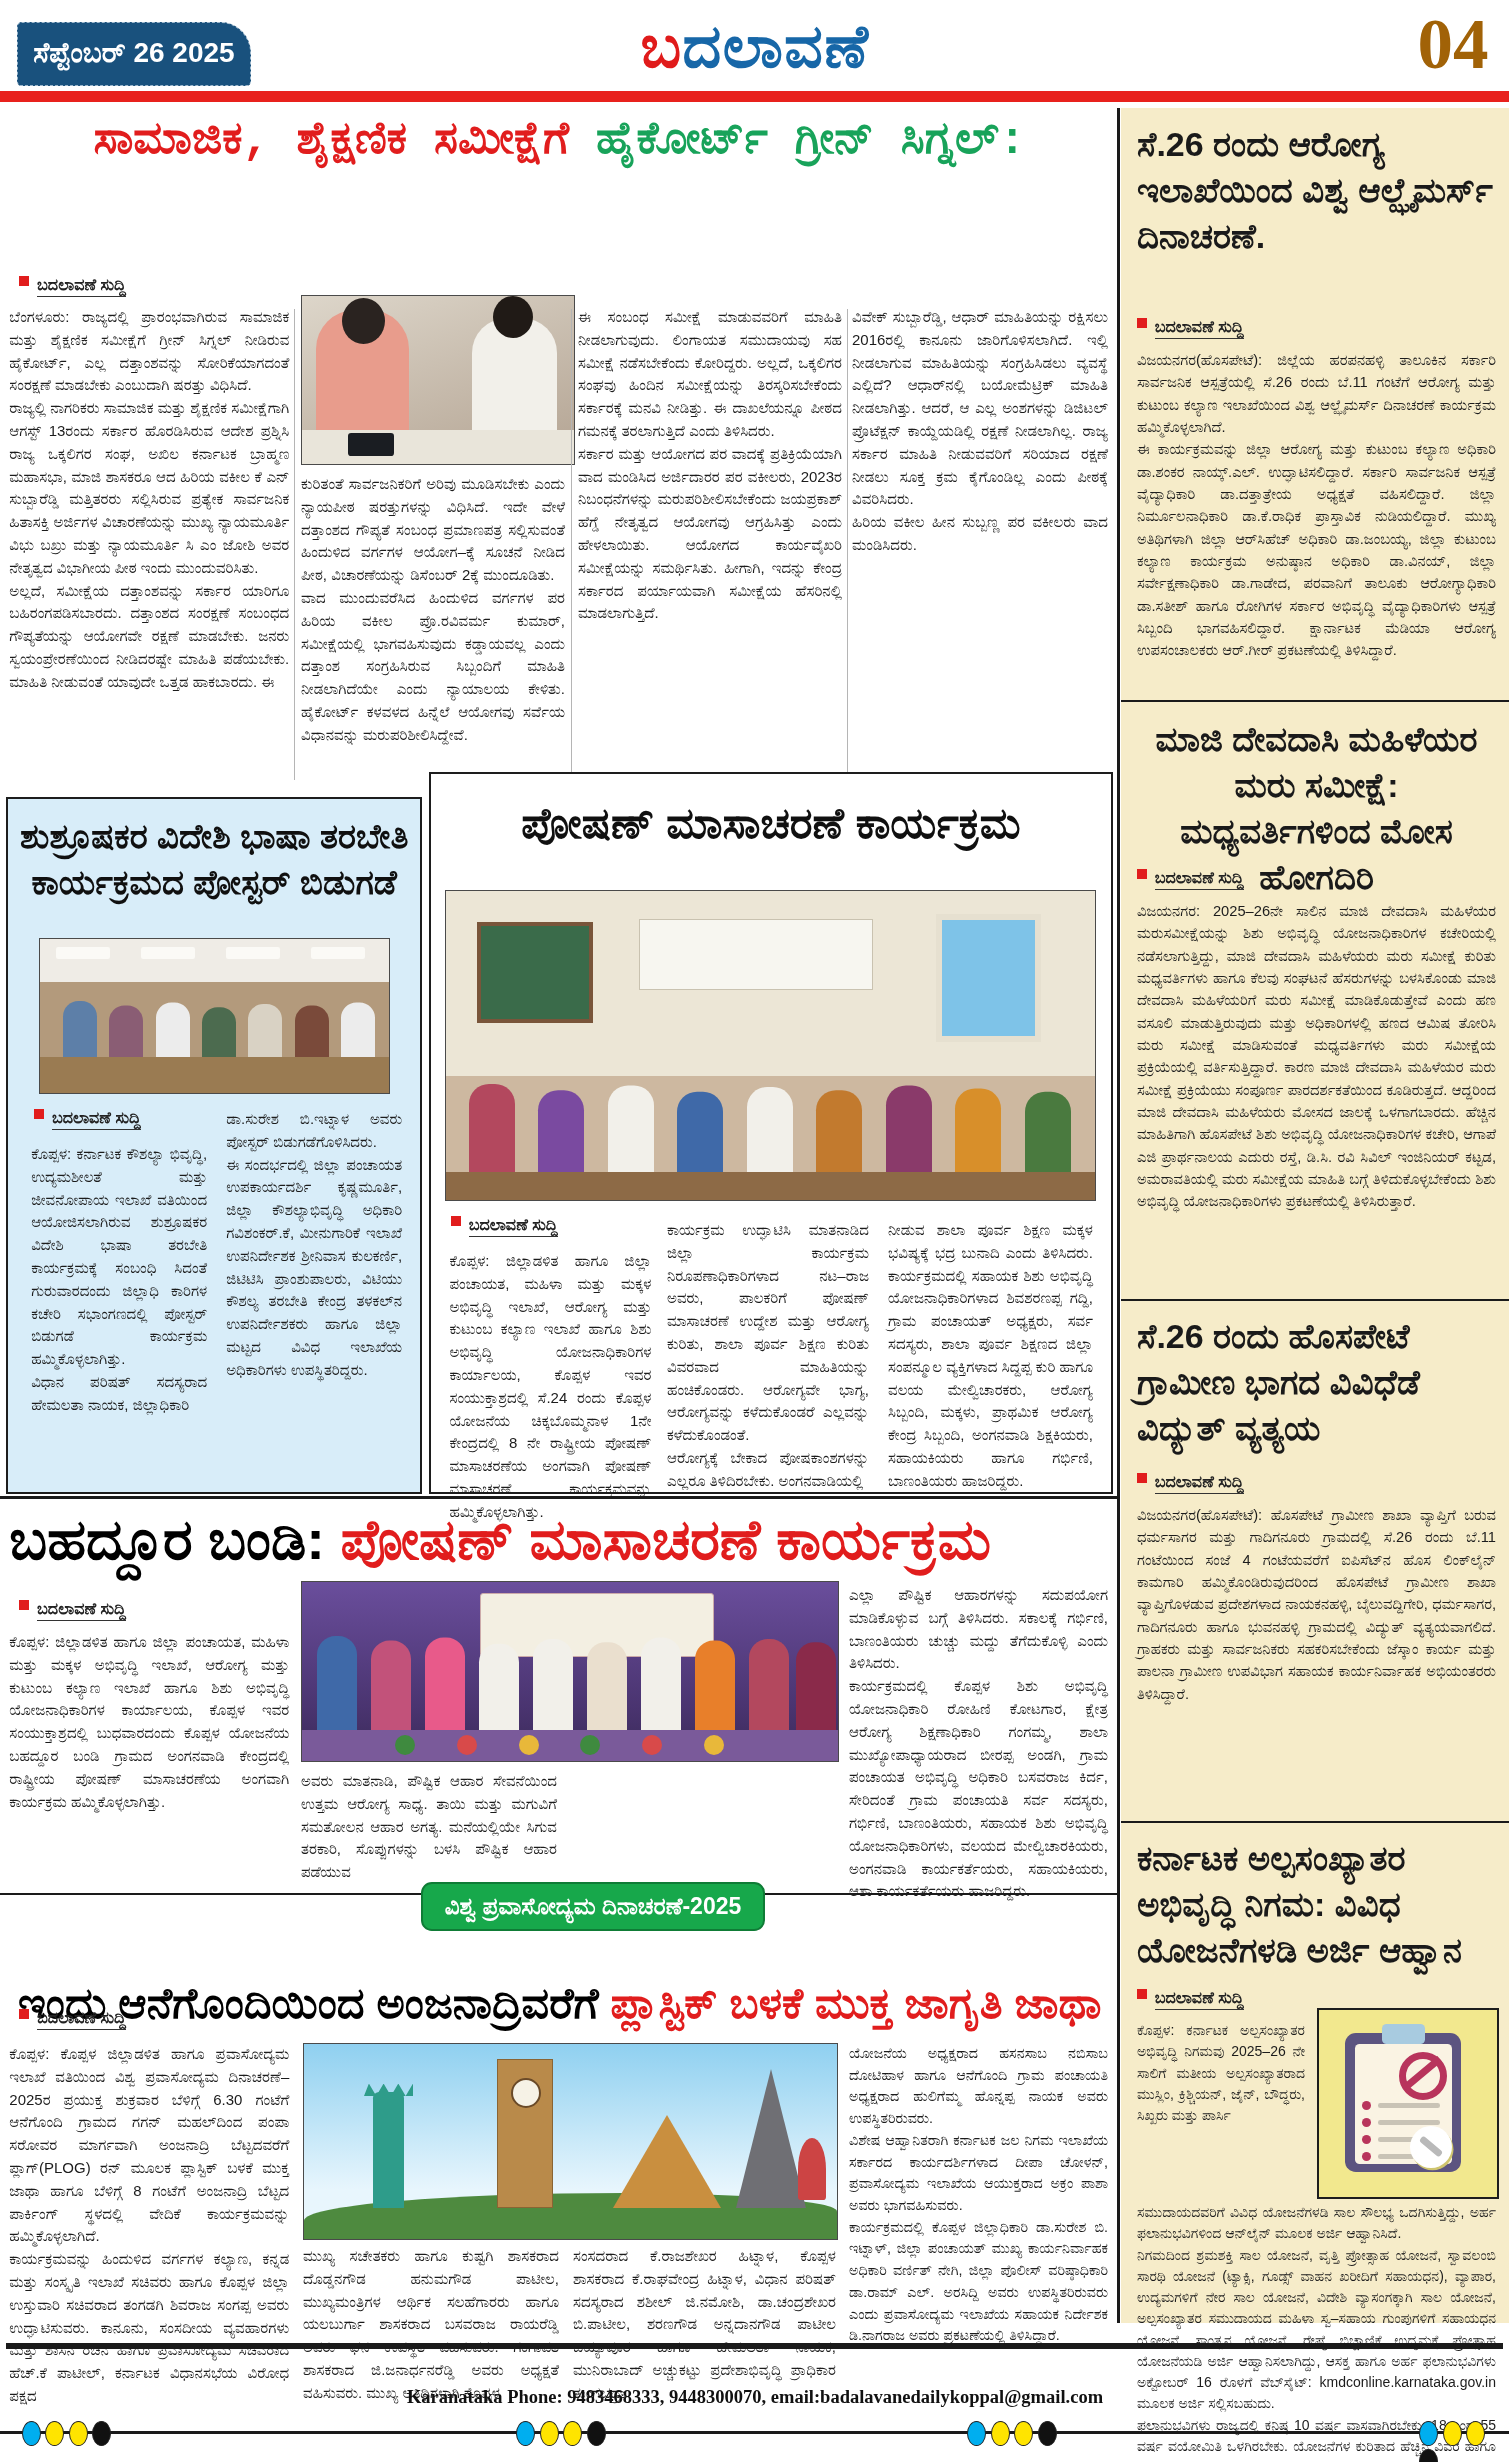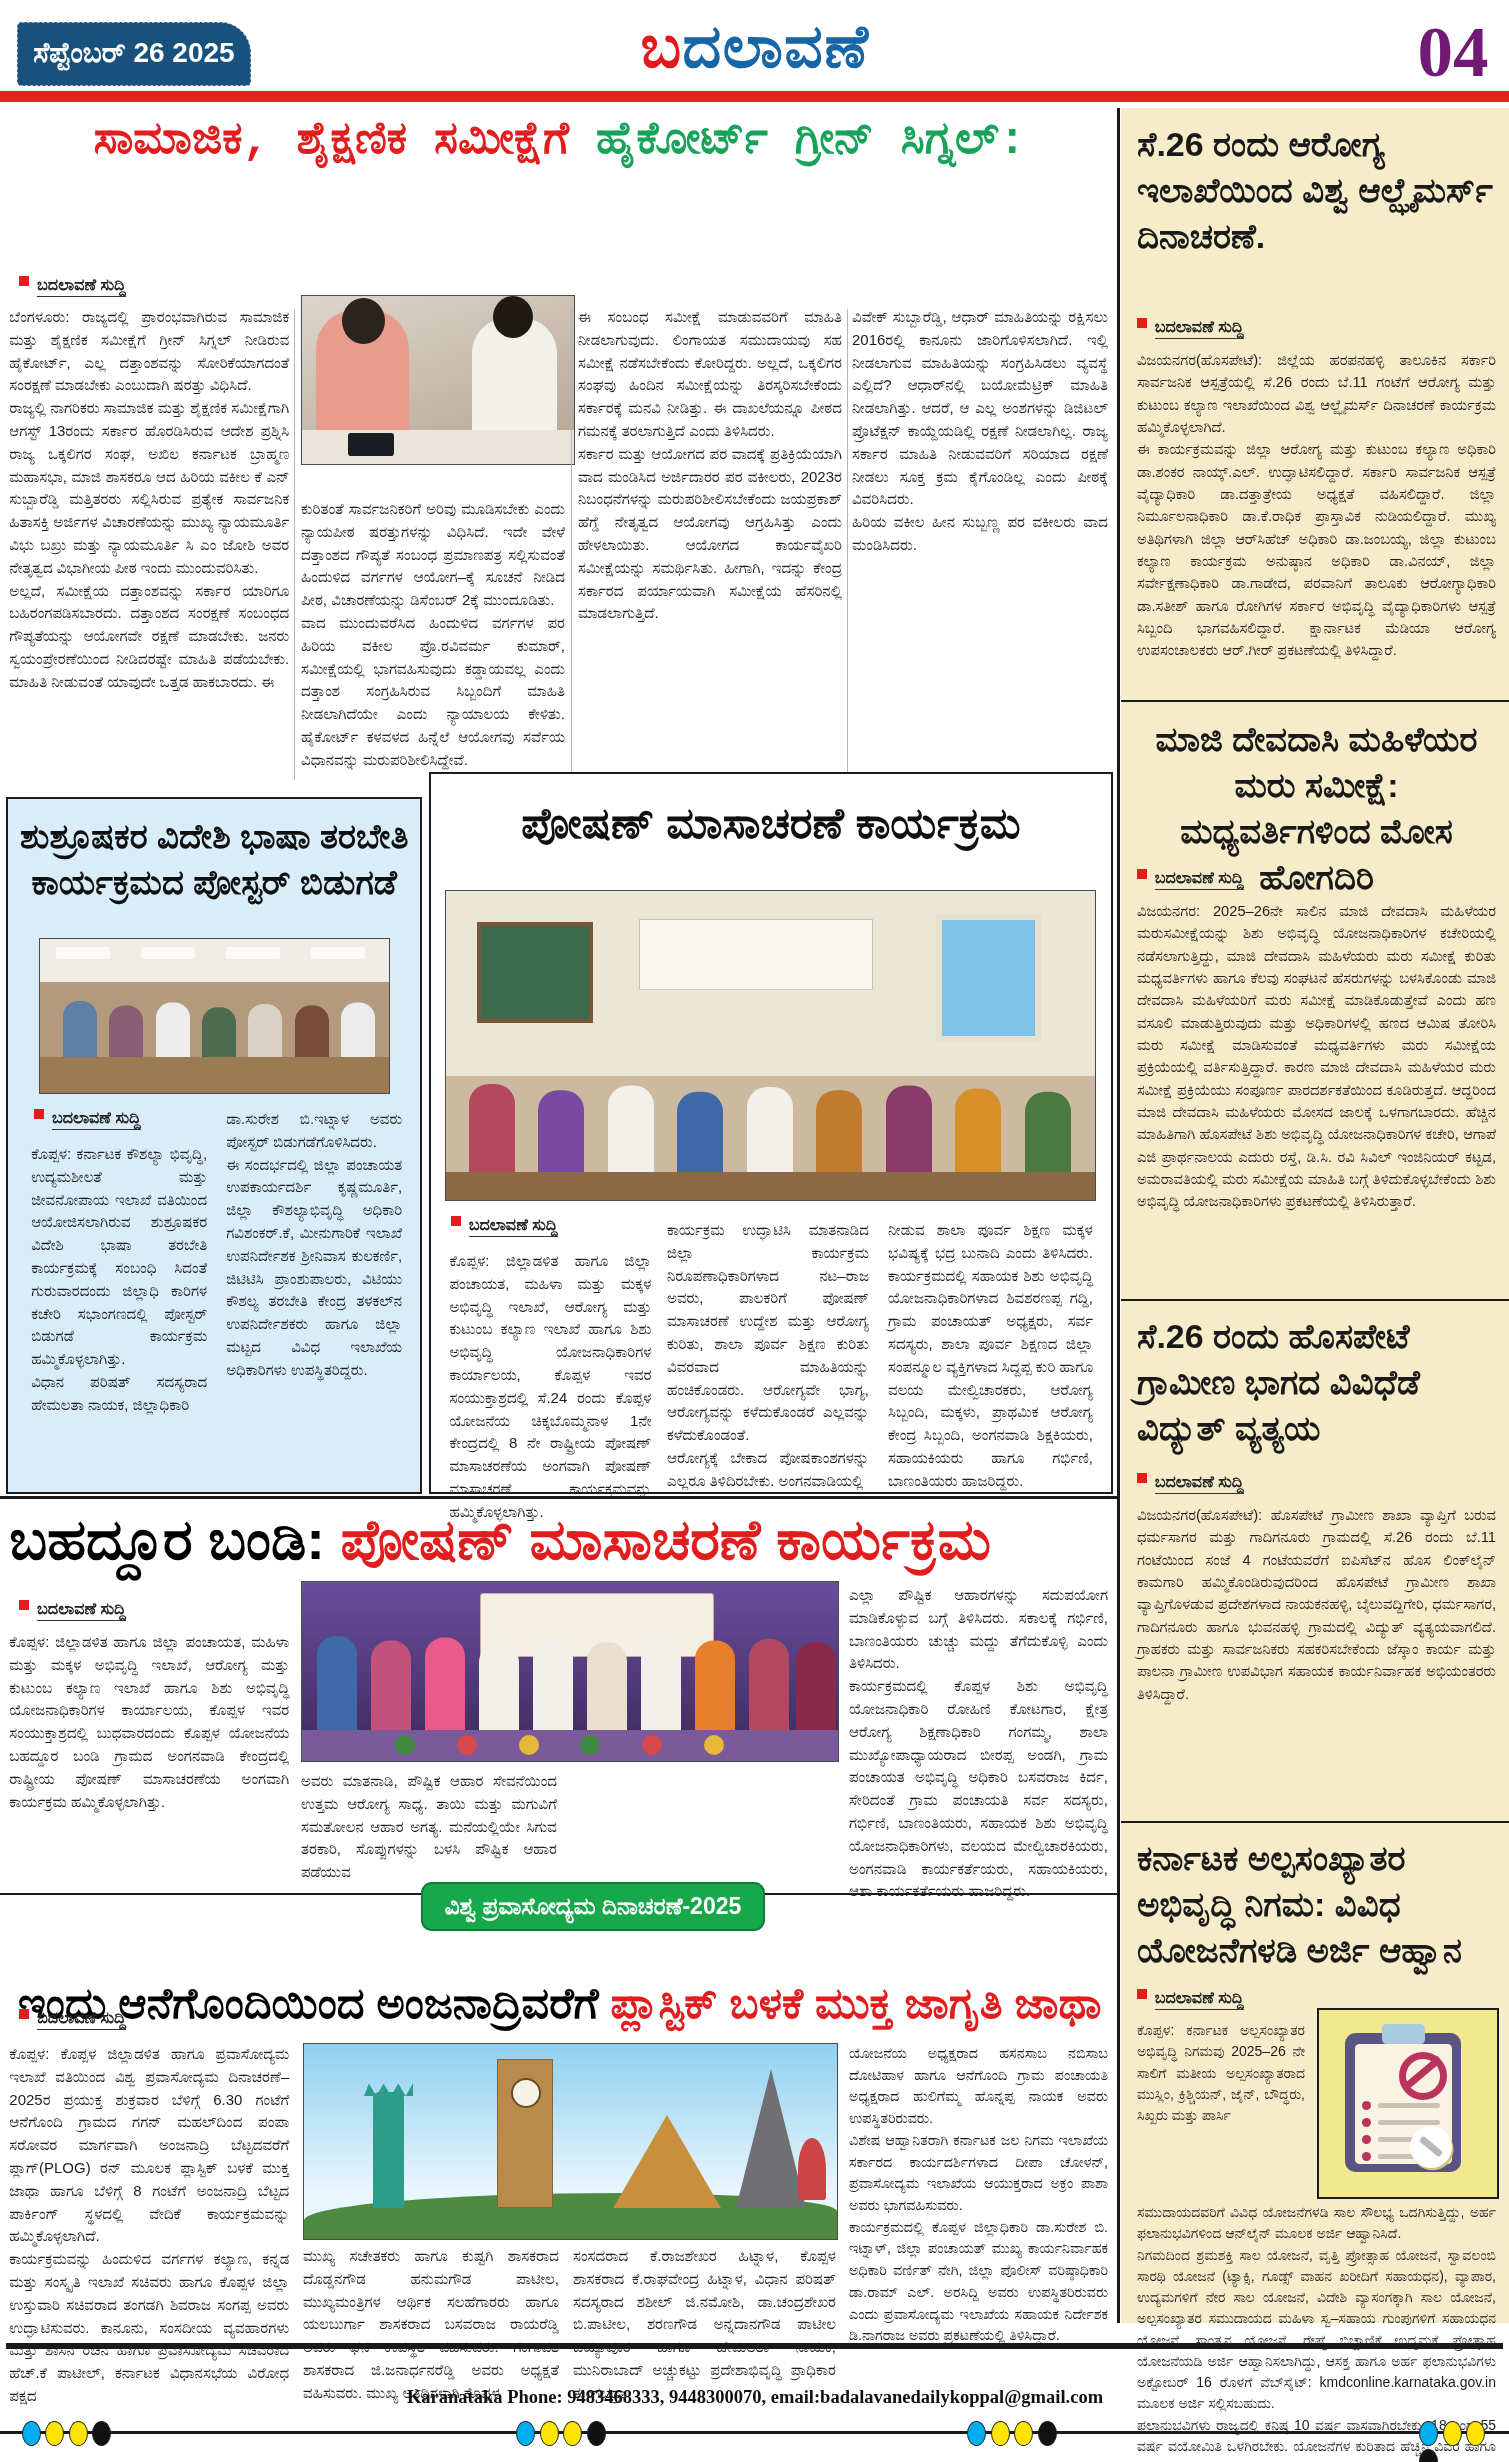--- a/index.html
+++ b/index.html
@@ -5,21 +5,21 @@
   html,body{margin:0;padding:0;background:#e9e9e9;}
   #page{position:relative;width:1510px;height:2462px;background:#ffffff;
         font-family:"Liberation Sans","DejaVu Sans",sans-serif;overflow:hidden;}
   .abs{position:absolute;}
   
   .date-badge{background:#19517d;color:#fff;font-weight:bold;font-size:28px;
       display:flex;align-items:center;justify-content:center;
       border:1.5px dashed #9fb9cd;border-radius:4.6px 31px 4.6px 4.6px;}
   .masthead{font-size:60px;font-weight:bold;color:#1767a8;letter-spacing:1.5px;line-height:1;}
   .masthead .first{color:#e01b1b;}
-  .pageno{font-size:71px;font-weight:bold;color:#701a75;font-family:"Liberation Serif","DejaVu Serif",serif;line-height:1;margin-top:8px;}
+  .pageno{font-size:71px;font-weight:bold;color:#a16207;font-family:"Liberation Serif","DejaVu Serif",serif;line-height:1;}
   .redbar{background:#e8211d;}
   
   .h-main1{font-size:45px;font-weight:bold;line-height:1.3;}
   .h-main1 .red{color:#e11d1d;}
   .h-main1 .green{color:#18a35a;}
   .h-main2{font-size:48px;font-weight:bold;color:#101010;line-height:1.25;}
   .byline{display:flex;align-items:flex-start;gap:7.7px;font-size:16px;font-weight:bold;color:#222;}
   .byline .sq{width:10px;height:10px;background:#e11d1d;display:inline-block;flex:0 0 auto;}
   .byline .txt{border-bottom:1.5px solid #333;padding-bottom:2.3px;}
   .body-txt{font-size:15px;line-height:1.52;color:#1c1c1c;text-align:justify;white-space:pre-line;}
@@ -84,21 +84,21 @@
     <div class="abs" style="left:40px;top:1.5px;width:43px;height:46px;background:#2a2320;border-radius:50%;"></div>
     <div class="abs" style="left:170px;top:21.6px;width:85px;height:143px;background:#f2f0ea;border-radius:35px 35px 4.6px 4.6px;"></div>
     <div class="abs" style="left:191px;top:0px;width:40px;height:42px;background:#201a16;border-radius:50%;"></div>
     <div class="abs" style="left:0;bottom:0;width:100%;height:34px;background:#e9e5da;"></div>
     <div class="abs" style="left:46px;bottom:7.7px;width:46px;height:23px;background:#1a1d22;border-radius:3.1px;"></div>
   </div>
 
   <div class="abs body-txt" style="left:9.3px;top:306px;width:280px;height:476px;">ಬೆಂಗಳೂರು: ರಾಜ್ಯದಲ್ಲಿ ಪ್ರಾರಂಭವಾಗಿರುವ ಸಾಮಾಜಿಕ ಮತ್ತು ಶೈಕ್ಷಣಿಕ ಸಮೀಕ್ಷೆಗೆ ಗ್ರೀನ್ ಸಿಗ್ನಲ್ ನೀಡಿರುವ ಹೈಕೋರ್ಟ್, ಎಲ್ಲ ದತ್ತಾಂಶವನ್ನು ಸೋರಿಕೆಯಾಗದಂತೆ ಸಂರಕ್ಷಣೆ ಮಾಡಬೇಕು ಎಂಬುದಾಗಿ ಷರತ್ತು ವಿಧಿಸಿದೆ.
  ರಾಜ್ಯಲ್ಲಿ ನಾಗರಿಕರು ಸಾಮಾಜಿಕ ಮತ್ತು ಶೈಕ್ಷಣಿಕ ಸಮೀಕ್ಷೆಗಾಗಿ ಆಗಸ್ಟ್ 13ರಂದು ಸರ್ಕಾರ ಹೊರಡಿಸಿರುವ ಆದೇಶ ಪ್ರಶ್ನಿಸಿ ರಾಜ್ಯ ಒಕ್ಕಲಿಗರ ಸಂಘ, ಅಖಿಲ ಕರ್ನಾಟಕ ಬ್ರಾಹ್ಮಣ ಮಹಾಸಭಾ, ಮಾಜಿ ಶಾಸಕರೂ ಆದ ಹಿರಿಯ ವಕೀಲ ಕೆ ಎನ್ ಸುಬ್ಬಾರೆಡ್ಡಿ ಮತ್ತಿತರರು ಸಲ್ಲಿಸಿರುವ ಪ್ರತ್ಯೇಕ ಸಾರ್ವಜನಿಕ ಹಿತಾಸಕ್ತಿ ಅರ್ಜಿಗಳ ವಿಚಾರಣೆಯನ್ನು ಮುಖ್ಯ ನ್ಯಾಯಮೂರ್ತಿ ವಿಭು ಬಖ್ರು ಮತ್ತು ನ್ಯಾಯಮೂರ್ತಿ ಸಿ ಎಂ ಜೋಶಿ ಅವರ ನೇತೃತ್ವದ ವಿಭಾಗೀಯ ಪೀಠ ಇಂದು ಮುಂದುವರಿಸಿತು.
  ಅಲ್ಲದೆ, ಸಮೀಕ್ಷೆಯ ದತ್ತಾಂಶವನ್ನು ಸರ್ಕಾರ ಯಾರಿಗೂ ಬಹಿರಂಗಪಡಿಸಬಾರದು. ದತ್ತಾಂಶದ ಸಂರಕ್ಷಣೆ ಸಂಬಂಧದ ಗೌಪ್ಯತೆಯನ್ನು ಆಯೋಗವೇ ರಕ್ಷಣೆ ಮಾಡಬೇಕು. ಜನರು ಸ್ವಯಂಪ್ರೇರಣೆಯಿಂದ ನೀಡಿದರಷ್ಟೇ ಮಾಹಿತಿ ಪಡೆಯಬೇಕು. ಮಾಹಿತಿ ನೀಡುವಂತೆ ಯಾವುದೇ ಒತ್ತಡ ಹಾಕಬಾರದು. ಈ</div>
-  <div class="abs body-txt" style="left:301px;top:498px;width:264px;height:309px;">ಕುರಿತಂತೆ ಸಾರ್ವಜನಿಕರಿಗೆ ಅರಿವು ಮೂಡಿಸಬೇಕು ಎಂದು ನ್ಯಾಯಪೀಠ ಷರತ್ತುಗಳನ್ನು ವಿಧಿಸಿದೆ. ಇದೇ ವೇಳೆ ದತ್ತಾಂಶದ ಗೌಪ್ಯತೆ ಸಂಬಂಧ ಪ್ರಮಾಣಪತ್ರ ಸಲ್ಲಿಸುವಂತೆ ಹಿಂದುಳಿದ ವರ್ಗಗಳ ಆಯೋಗ–ಕ್ಕೆ ಸೂಚನೆ ನೀಡಿದ ಪೀಠ, ವಿಚಾರಣೆಯನ್ನು ಡಿಸೆಂಬರ್ 2ಕ್ಕೆ ಮುಂದೂಡಿತು.
+  <div class="abs body-txt" style="left:301px;top:473px;width:264px;height:309px;">ಕುರಿತಂತೆ ಸಾರ್ವಜನಿಕರಿಗೆ ಅರಿವು ಮೂಡಿಸಬೇಕು ಎಂದು ನ್ಯಾಯಪೀಠ ಷರತ್ತುಗಳನ್ನು ವಿಧಿಸಿದೆ. ಇದೇ ವೇಳೆ ದತ್ತಾಂಶದ ಗೌಪ್ಯತೆ ಸಂಬಂಧ ಪ್ರಮಾಣಪತ್ರ ಸಲ್ಲಿಸುವಂತೆ ಹಿಂದುಳಿದ ವರ್ಗಗಳ ಆಯೋಗ–ಕ್ಕೆ ಸೂಚನೆ ನೀಡಿದ ಪೀಠ, ವಿಚಾರಣೆಯನ್ನು ಡಿಸೆಂಬರ್ 2ಕ್ಕೆ ಮುಂದೂಡಿತು.
  ವಾದ ಮುಂದುವರೆಸಿದ ಹಿಂದುಳಿದ ವರ್ಗಗಳ ಪರ ಹಿರಿಯ ವಕೀಲ ಪ್ರೊ.ರವಿವರ್ಮ ಕುಮಾರ್, ಸಮೀಕ್ಷೆಯಲ್ಲಿ ಭಾಗವಹಿಸುವುದು ಕಡ್ಡಾಯವಲ್ಲ ಎಂದು ದತ್ತಾಂಶ ಸಂಗ್ರಹಿಸಿರುವ ಸಿಬ್ಬಂದಿಗೆ ಮಾಹಿತಿ ನೀಡಲಾಗಿದೆಯೇ ಎಂದು ನ್ಯಾಯಾಲಯ ಕೇಳಿತು. ಹೈಕೋರ್ಟ್ ಕಳವಳದ ಹಿನ್ನೆಲೆ ಆಯೋಗವು ಸರ್ವೆಯ ವಿಧಾನವನ್ನು ಮರುಪರಿಶೀಲಿಸಿದ್ದೇವೆ.</div>
   <div class="abs body-txt" style="left:578px;top:306px;width:264px;height:476px;">ಈ ಸಂಬಂಧ ಸಮೀಕ್ಷೆ ಮಾಡುವವರಿಗೆ ಮಾಹಿತಿ ನೀಡಲಾಗುವುದು. ಲಿಂಗಾಯತ ಸಮುದಾಯವು ಸಹ ಸಮೀಕ್ಷೆ ನಡೆಸಬೇಕೆಂದು ಕೋರಿದ್ದರು. ಅಲ್ಲದೆ, ಒಕ್ಕಲಿಗರ ಸಂಘವು ಹಿಂದಿನ ಸಮೀಕ್ಷೆಯನ್ನು ತಿರಸ್ಕರಿಸಬೇಕೆಂದು ಸರ್ಕಾರಕ್ಕೆ ಮನವಿ ನೀಡಿತ್ತು. ಈ ದಾಖಲೆಯನ್ನೂ ಪೀಠದ ಗಮನಕ್ಕೆ ತರಲಾಗುತ್ತಿದೆ ಎಂದು ತಿಳಿಸಿದರು.
  ಸರ್ಕಾರ ಮತ್ತು ಆಯೋಗದ ಪರ ವಾದಕ್ಕೆ ಪ್ರತಿಕ್ರಿಯೆಯಾಗಿ ವಾದ ಮಂಡಿಸಿದ ಅರ್ಜಿದಾರರ ಪರ ವಕೀಲರು, 2023ರ ನಿಬಂಧನೆಗಳನ್ನು ಮರುಪರಿಶೀಲಿಸಬೇಕೆಂದು ಜಯಪ್ರಕಾಶ್ ಹೆಗ್ಡೆ ನೇತೃತ್ವದ ಆಯೋಗವು ಆಗ್ರಹಿಸಿತ್ತು ಎಂದು ಹೇಳಲಾಯಿತು. ಆಯೋಗದ ಕಾರ್ಯವೈಖರಿ ಸಮೀಕ್ಷೆಯನ್ನು ಸಮರ್ಥಿಸಿತು. ಹೀಗಾಗಿ, ಇದನ್ನು ಕೇಂದ್ರ ಸರ್ಕಾರದ ಪರ್ಯಾಯವಾಗಿ ಸಮೀಕ್ಷೆಯ ಹೆಸರಿನಲ್ಲಿ ಮಾಡಲಾಗುತ್ತಿದೆ.</div>
   <div class="abs body-txt" style="left:852px;top:306px;width:256px;height:476px;">ವಿವೇಕ್ ಸುಬ್ಬಾರೆಡ್ಡಿ, ಆಧಾರ್ ಮಾಹಿತಿಯನ್ನು ರಕ್ಷಿಸಲು 2016ರಲ್ಲಿ ಕಾನೂನು ಜಾರಿಗೊಳಿಸಲಾಗಿದೆ. ಇಲ್ಲಿ ನೀಡಲಾಗುವ ಮಾಹಿತಿಯನ್ನು ಸಂಗ್ರಹಿಸಿಡಲು ವ್ಯವಸ್ಥೆ ಎಲ್ಲಿದೆ? ಆಧಾರ್‌ನಲ್ಲಿ ಬಯೋಮೆಟ್ರಿಕ್ ಮಾಹಿತಿ ನೀಡಲಾಗಿತ್ತು. ಆದರೆ, ಆ ಎಲ್ಲ ಅಂಶಗಳನ್ನು ಡಿಜಿಟಲ್ ಪ್ರೊಟೆಕ್ಷನ್ ಕಾಯ್ದೆಯಡಿಲ್ಲಿ ರಕ್ಷಣೆ ನೀಡಲಾಗಿಲ್ಲ. ರಾಜ್ಯ ಸರ್ಕಾರ ಮಾಹಿತಿ ನೀಡುವವರಿಗೆ ಸರಿಯಾದ ರಕ್ಷಣೆ ನೀಡಲು ಸೂಕ್ತ ಕ್ರಮ ಕೈಗೊಂಡಿಲ್ಲ ಎಂದು ಪೀಠಕ್ಕೆ ವಿವರಿಸಿದರು.
  ಹಿರಿಯ ವಕೀಲ ಹೀನ ಸುಬ್ಬಣ್ಣ ಪರ ವಕೀಲರು ವಾದ ಮಂಡಿಸಿದರು.</div>
   <div class="abs vrule" style="left:294px;top:309px;height:471px;"></div>
   <div class="abs vrule" style="left:571px;top:309px;height:471px;"></div>
   <div class="abs vrule" style="left:847px;top:309px;height:471px;"></div>
 
   <div class="abs box" style="left:6.2px;top:797px;width:412px;height:693px;background:#d8edf9;">

